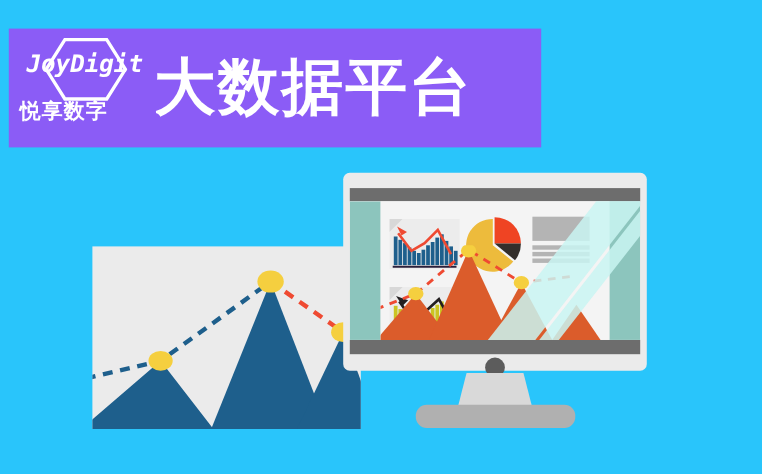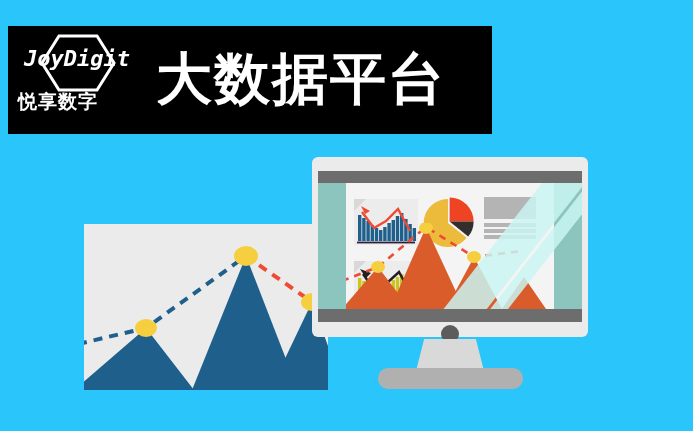--- a/index.html
+++ b/index.html
@@ -9,21 +9,21 @@
     font-family:"Liberation Sans","DejaVu Sans",sans-serif;
     overflow:hidden;
     position:relative;
   }
   #stage{position:absolute;left:0;top:0;width:693px;height:431px;}
   #stage > *{position:absolute;}
 
   
   .banner{
     left:8px;top:26px;width:484px;height:108px;
-    background:#000000;
+    background:#8b5cf6;
   }
   .logo-wrap{
     position:absolute;left:10px;top:6px;width:118px;height:96px;
   }
   .logo-hex{position:absolute;left:22px;top:2px;width:76px;height:58px;}
   .logo-name{
     position:absolute;left:0;top:12px;width:118px;
     text-align:center;color:#ffffff;
     font-size:22px;font-weight:bold;font-style:italic;
     letter-spacing:0px;line-height:30px;
@@ -32,21 +32,21 @@
   }
   .logo-sub{
     position:absolute;left:0;top:58px;width:118px;
     color:#ffffff;
     font-size:19px;font-weight:bold;line-height:24px;
     letter-spacing:1px;white-space:nowrap;
   }
   .banner-title{
     position:absolute;left:132px;top:22px;
     color:#ffffff;font-size:56px;font-weight:bold;
-    letter-spacing:2px;line-height:62px;white-space:nowrap;margin-left:16px;
+    letter-spacing:2px;line-height:62px;white-space:nowrap;
   }
 
   
   .left-panel{
     left:84px;top:224px;width:244px;height:166px;
     background:#ebebeb;
   }
 
   
   .monitor{left:312px;top:157px;width:276px;height:180px;}

